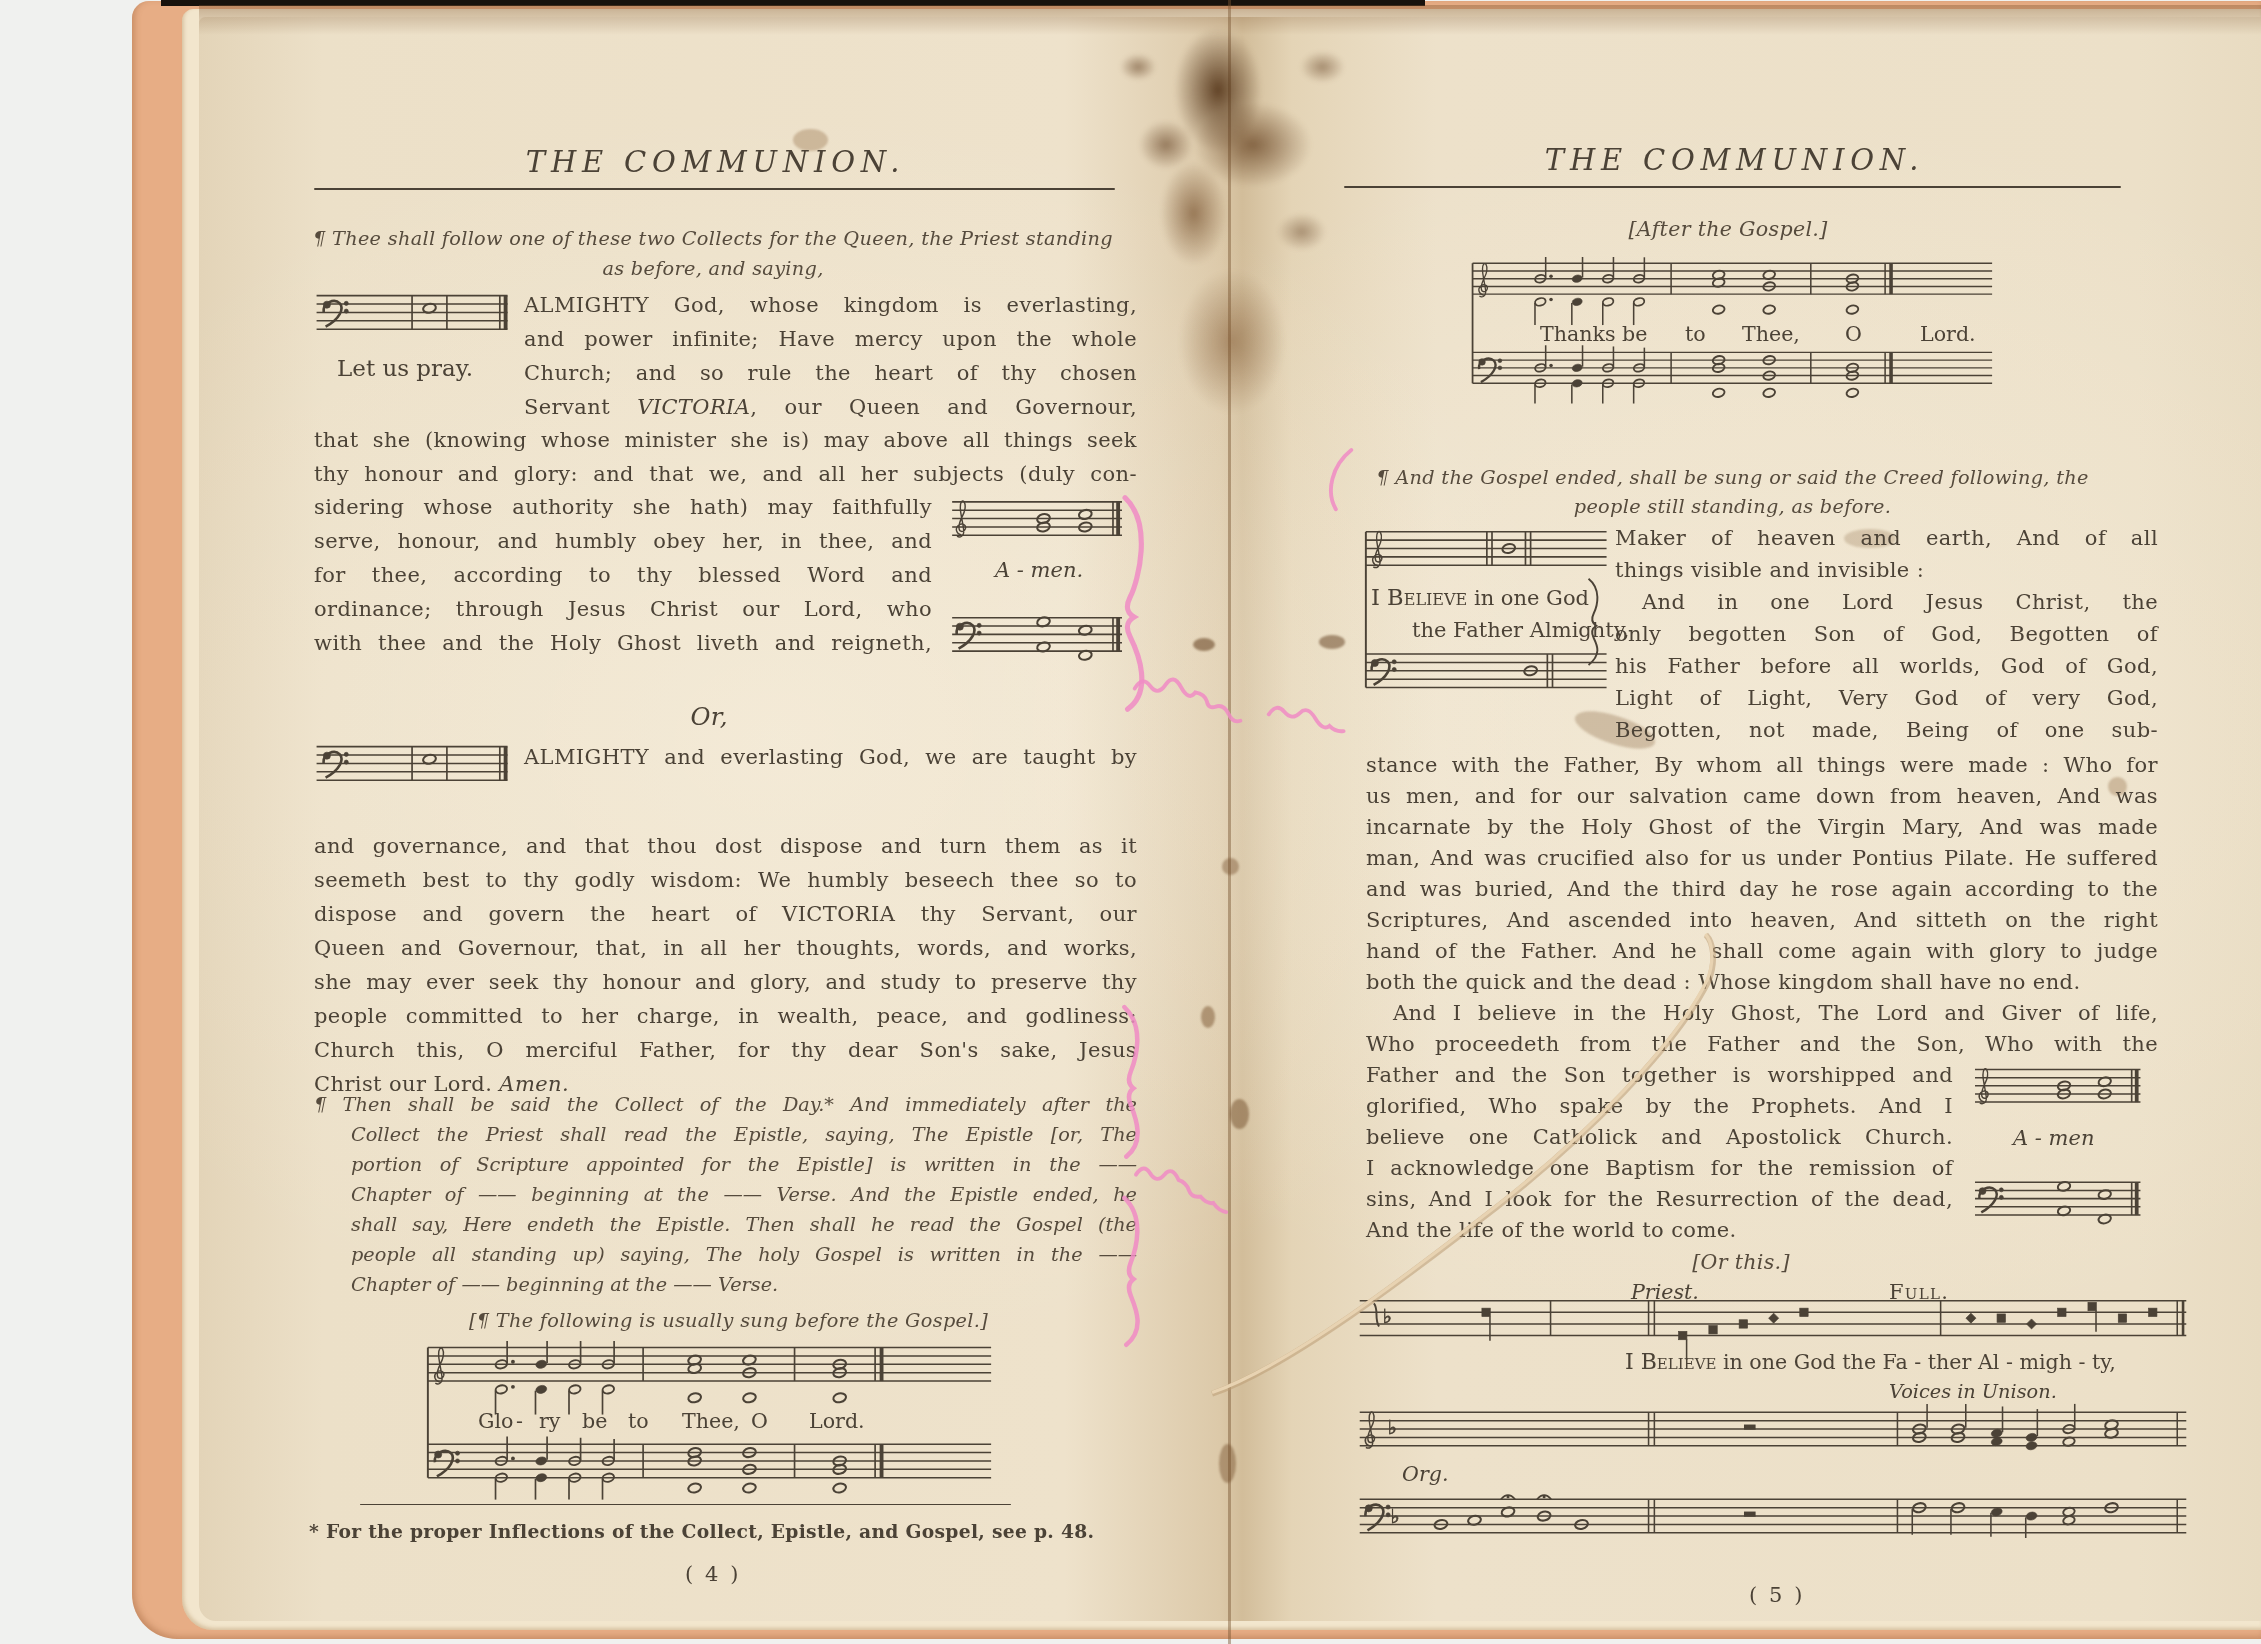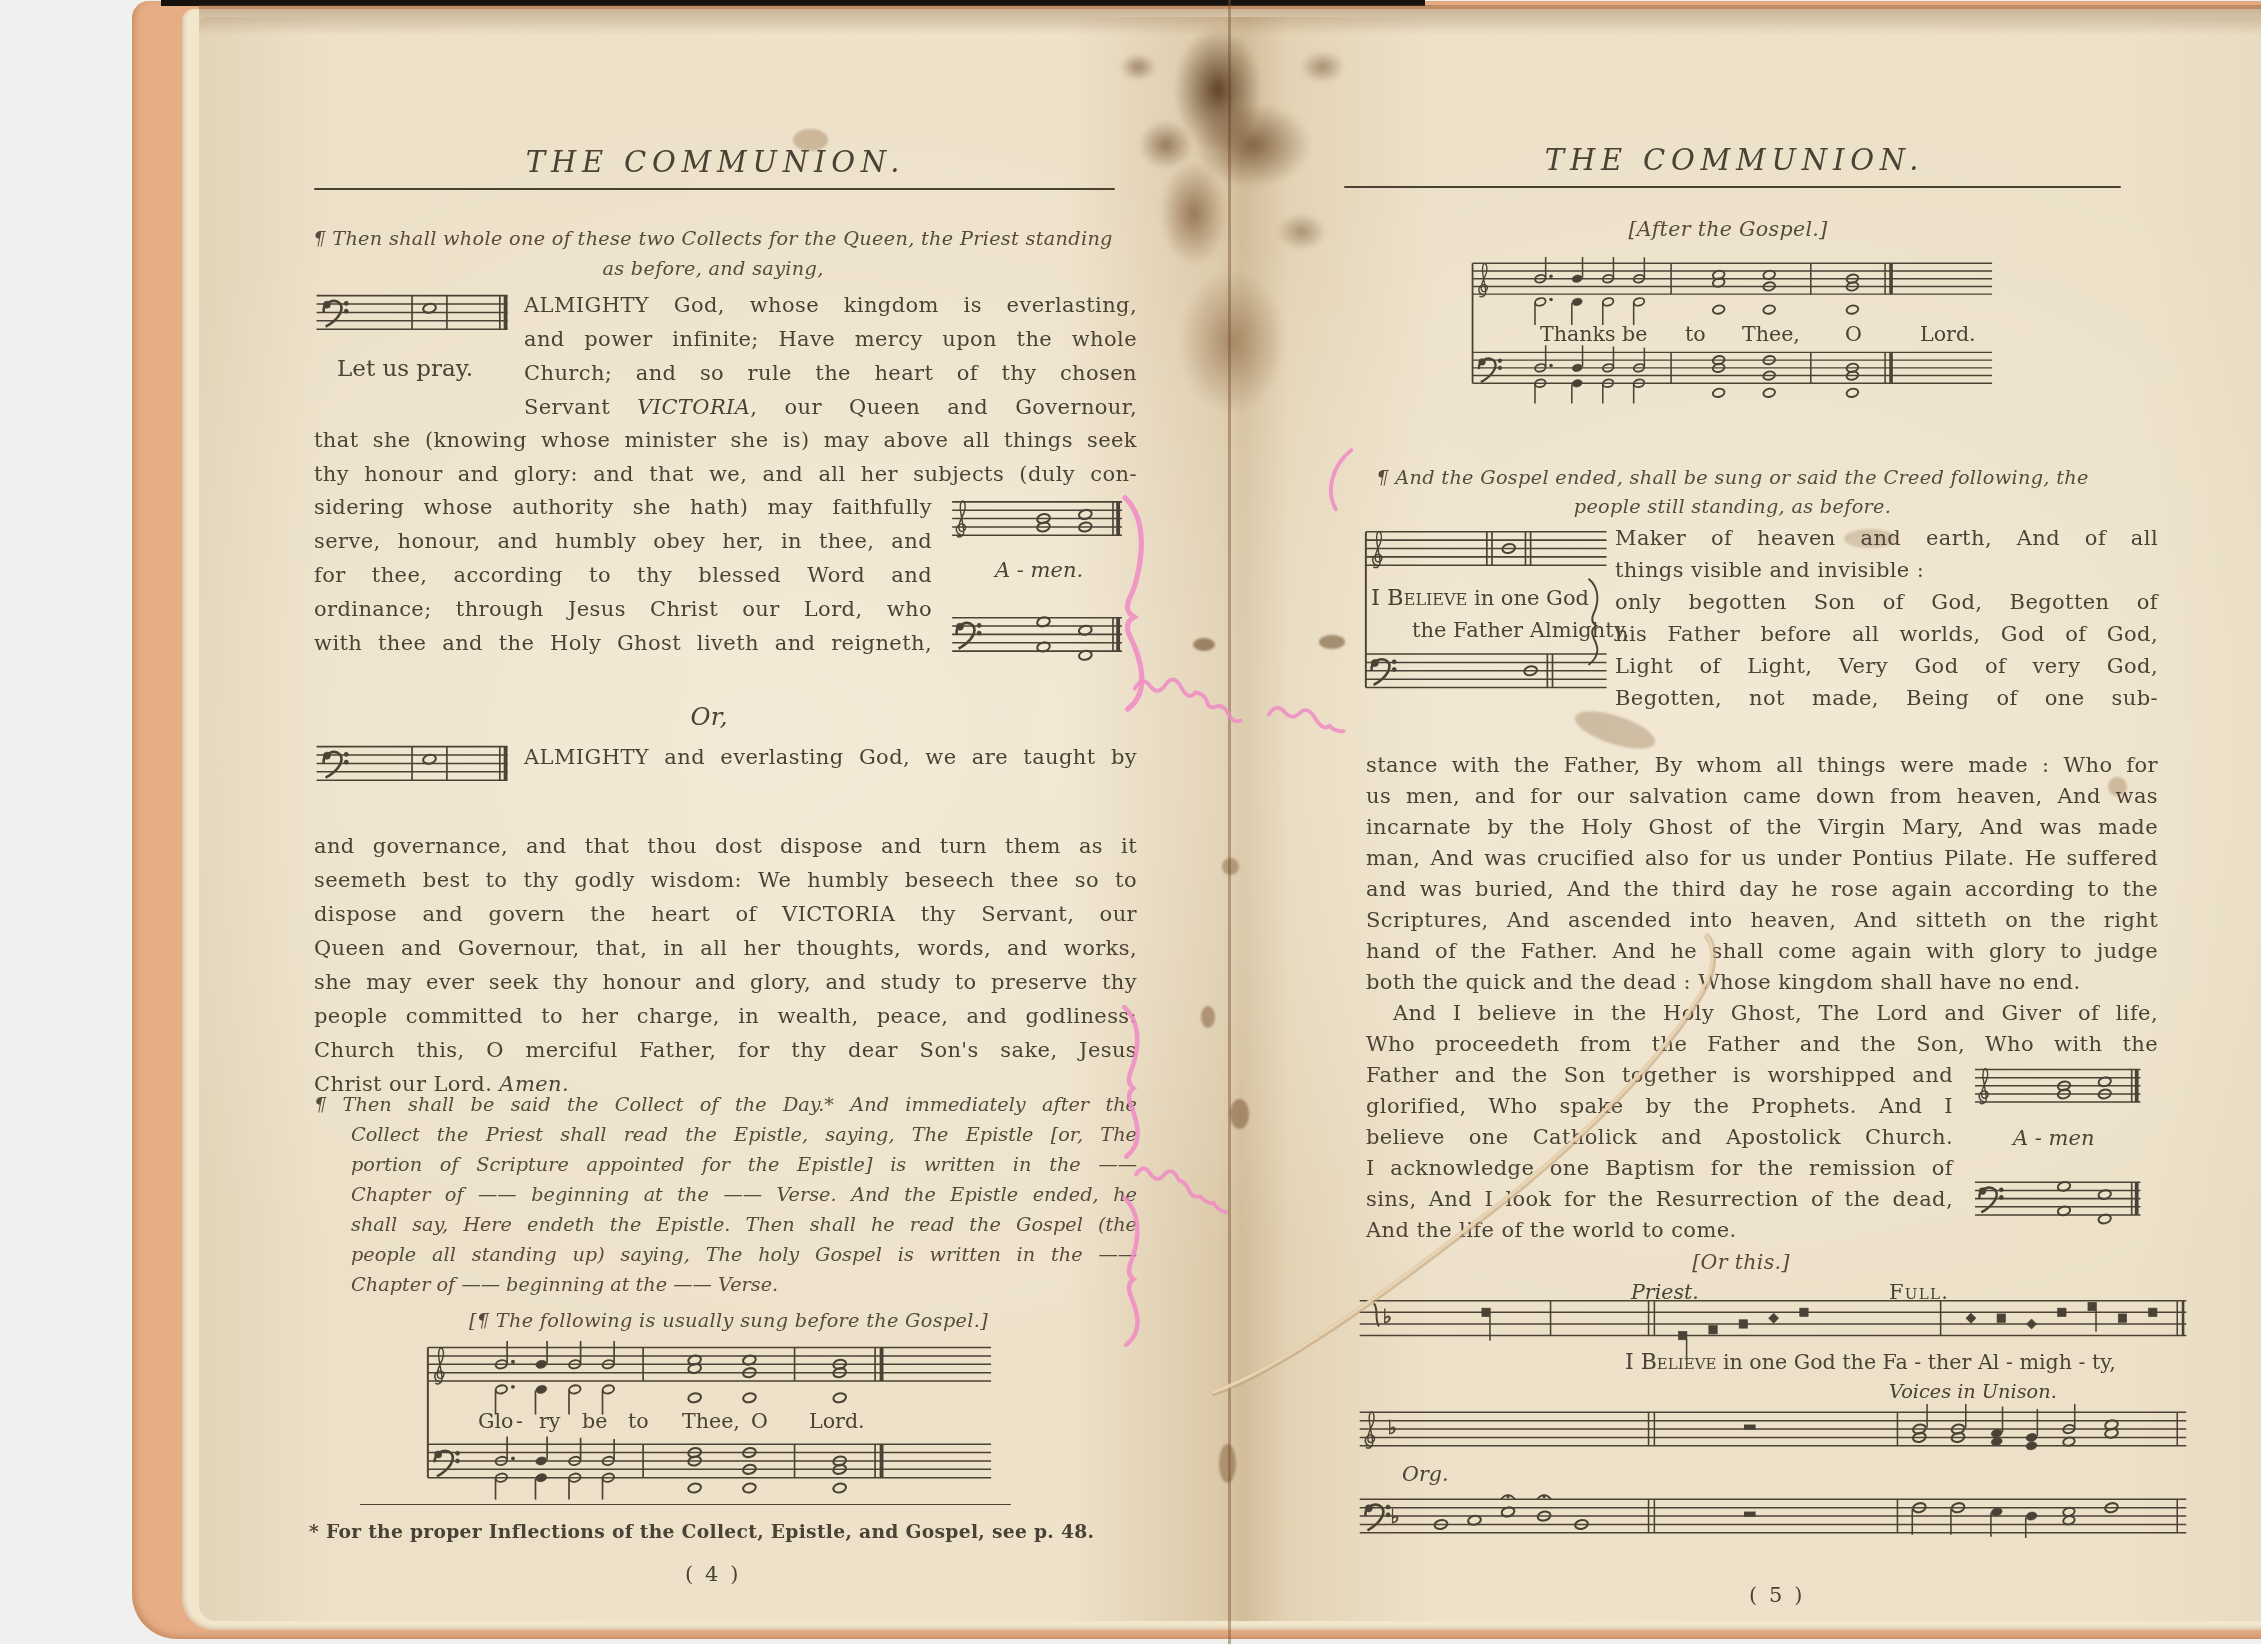--- a/index.html
+++ b/index.html
@@ -184,21 +184,21 @@
   <div class="spot" style="left:1219px;top:1444px;width:17px;height:39px;background:rgba(104,66,30,.4);"></div>
   <div class="spot" style="left:1573px;top:716px;width:84px;height:28px;background:rgba(120,80,40,.28);transform:rotate(18deg);"></div>
   <div class="spot" style="left:1844px;top:529px;width:52px;height:19.3px;background:rgba(120,80,40,.22);"></div>
   <div class="spot" style="left:793px;top:129px;width:35px;height:22px;background:rgba(130,86,44,.3);"></div>
   <div class="spot" style="left:2108px;top:777px;width:19.3px;height:19.3px;background:rgba(130,86,44,.3);"></div>
 
   <div>
     <div class="t hdr" style="left:348px;top:145px;width:735px;">THE COMMUNION.</div>
     <div class="rule" style="left:314px;top:188px;width:801px;"></div>
 
-    <div class="t rub ctr" style="left:284px;top:227px;width:858px;text-align:center;">¶ Then shall whole one of these two Collects for the Queen, the Priest standing</div>
+    <div class="t rub ctr" style="left:284px;top:227px;width:858px;text-align:center;">¶ Thee shall follow one of these two Collects for the Queen, the Priest standing</div>
     <div class="t rub ctr" style="left:284px;top:257px;width:858px;text-align:center;">as before, and saying,</div>
 
     <svg style="position:absolute;left:314px;top:289px;" width="200" height="52" viewBox="0 0 310 80">
         <use href="#snippet"></use>
       </svg>
     <div class="t" style="left:337px;top:355px;font-size:23px;">Let us pray.</div>
 
     <div class="blk" style="left:524px;top:291px;width:613px;">
       <div class="ln">ALMIGHTY God, whose kingdom is everlasting,</div>
       <div class="ln">and power infinite; Have mercy upon the whole</div>
@@ -314,20 +314,21 @@
           <line x1="296" y1="205" x2="296" y2="257" stroke-width="2.6"></line>
         <path d="M352,88 C372,104 366,130 360,142 C356,150 356,156 364,161 C356,166 356,172 360,180 C366,192 372,206 352,222" fill="none" stroke-width="3"></path>
       </g>
     </svg>
     <div class="t" style="left:1371px;top:584px;font-size:21px;white-space:nowrap;"><span class="sc" style="font-size:22.6px;">I Believe</span><span> in one God</span></div>
     <div class="t" style="left:1412px;top:618px;font-size:21px;white-space:nowrap;text-align:right;">the Father Almighty,</div>
 
     <div class="blk" style="left:1615px;top:524px;width:543px;">
       <div class="ln r">Maker of heaven and earth, And of all</div>
       <div class="ln r nj">things visible and invisible :</div>
+      <div class="ln r ind">And in one Lord Jesus Christ, the</div>
       <div class="ln r">only begotten Son of God, Begotten of</div>
       <div class="ln r">his Father before all worlds, God of God,</div>
       <div class="ln r">Light of Light, Very God of very God,</div>
       <div class="ln r">Begotten, not made, Being of one sub-</div>
     </div>
 
     <div class="blk" style="left:1366px;top:751px;width:792px;">
       <div class="ln" style="height:31px;">stance with the Father, By whom all things were made : Who for</div>
       <div class="ln" style="height:31px;">us men, and for our salvation came down from heaven, And was</div>
       <div class="ln" style="height:31px;">incarnate by the Holy Ghost of the Virgin Mary, And was made</div>

